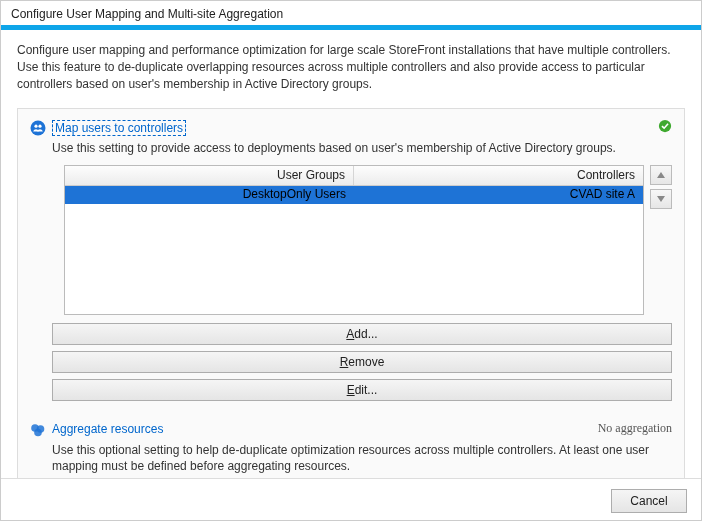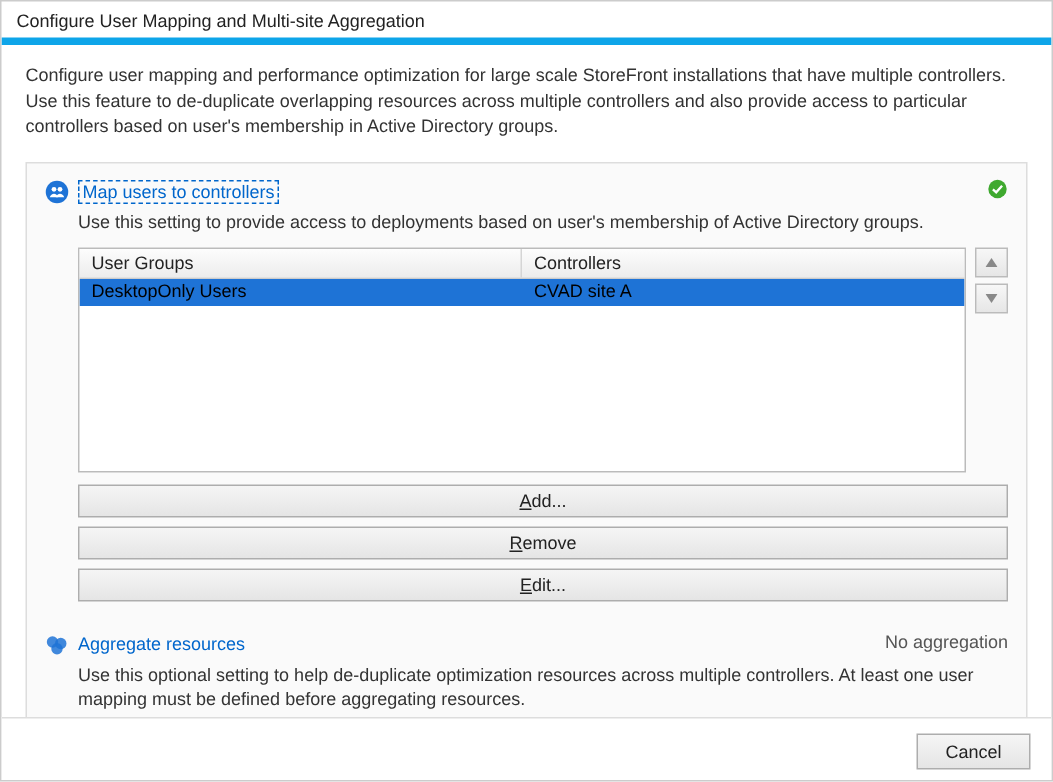--- a/index.html
+++ b/index.html
@@ -61,29 +61,31 @@
     margin: 4px 0 8px 22px;
     color: #333;
     line-height: 1.35;
   }
   .status-badge {
     position: absolute;
     right: 0;
     top: 0;
     color: #555;
     font-size: 12px;
+    font-family: Liberation Serif, serif;
   }
   .check-icon {
     width: 14px; height: 14px;
     display: inline-block;
   }
   .table-area {
-    margin-left: 22px;
-    display: flex;
-    gap: 6px;
+    margin-left: 34px;
+    display: flex;
+    gap: 6px;
+    text-align: right;
   }
   .table-wrap {
     flex: 1;
     border: 1px solid #bbb;
     background: #fff;
     height: 150px;
     overflow: hidden;
   }
   .thead {
     display: flex;

